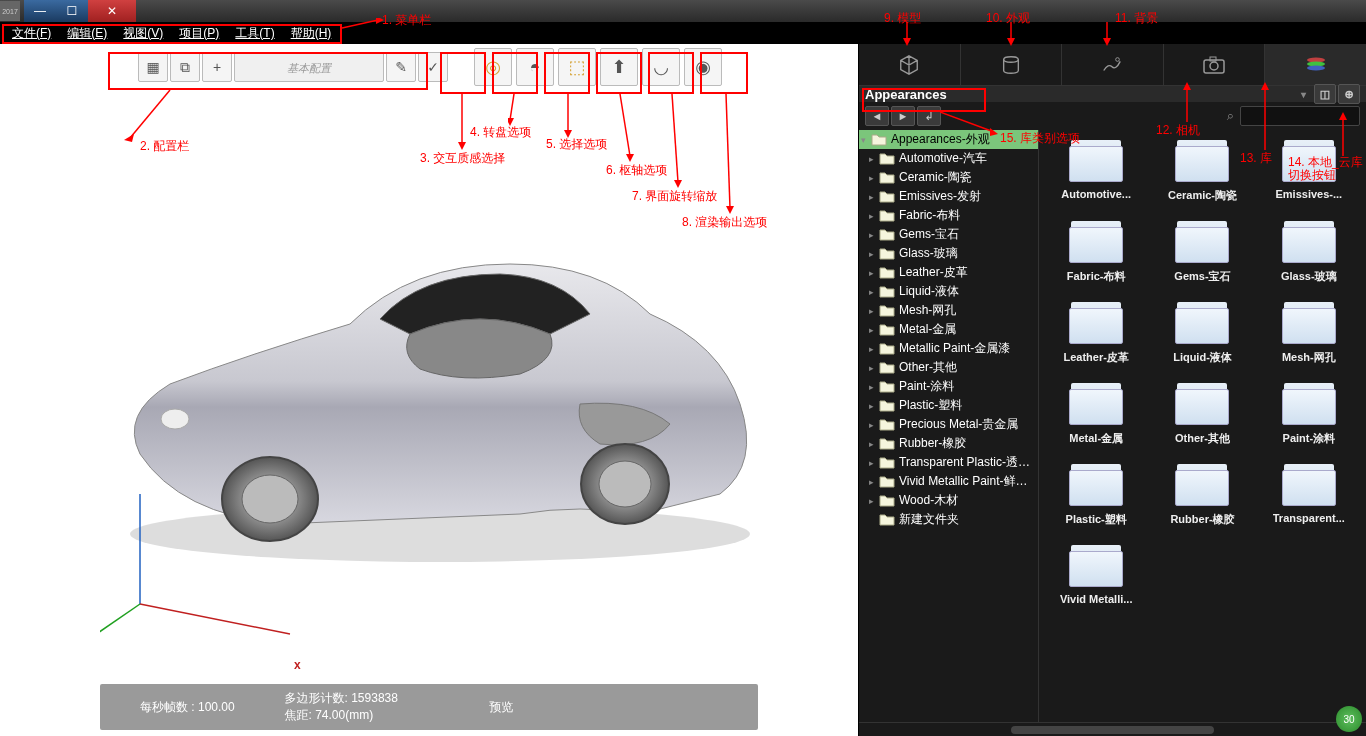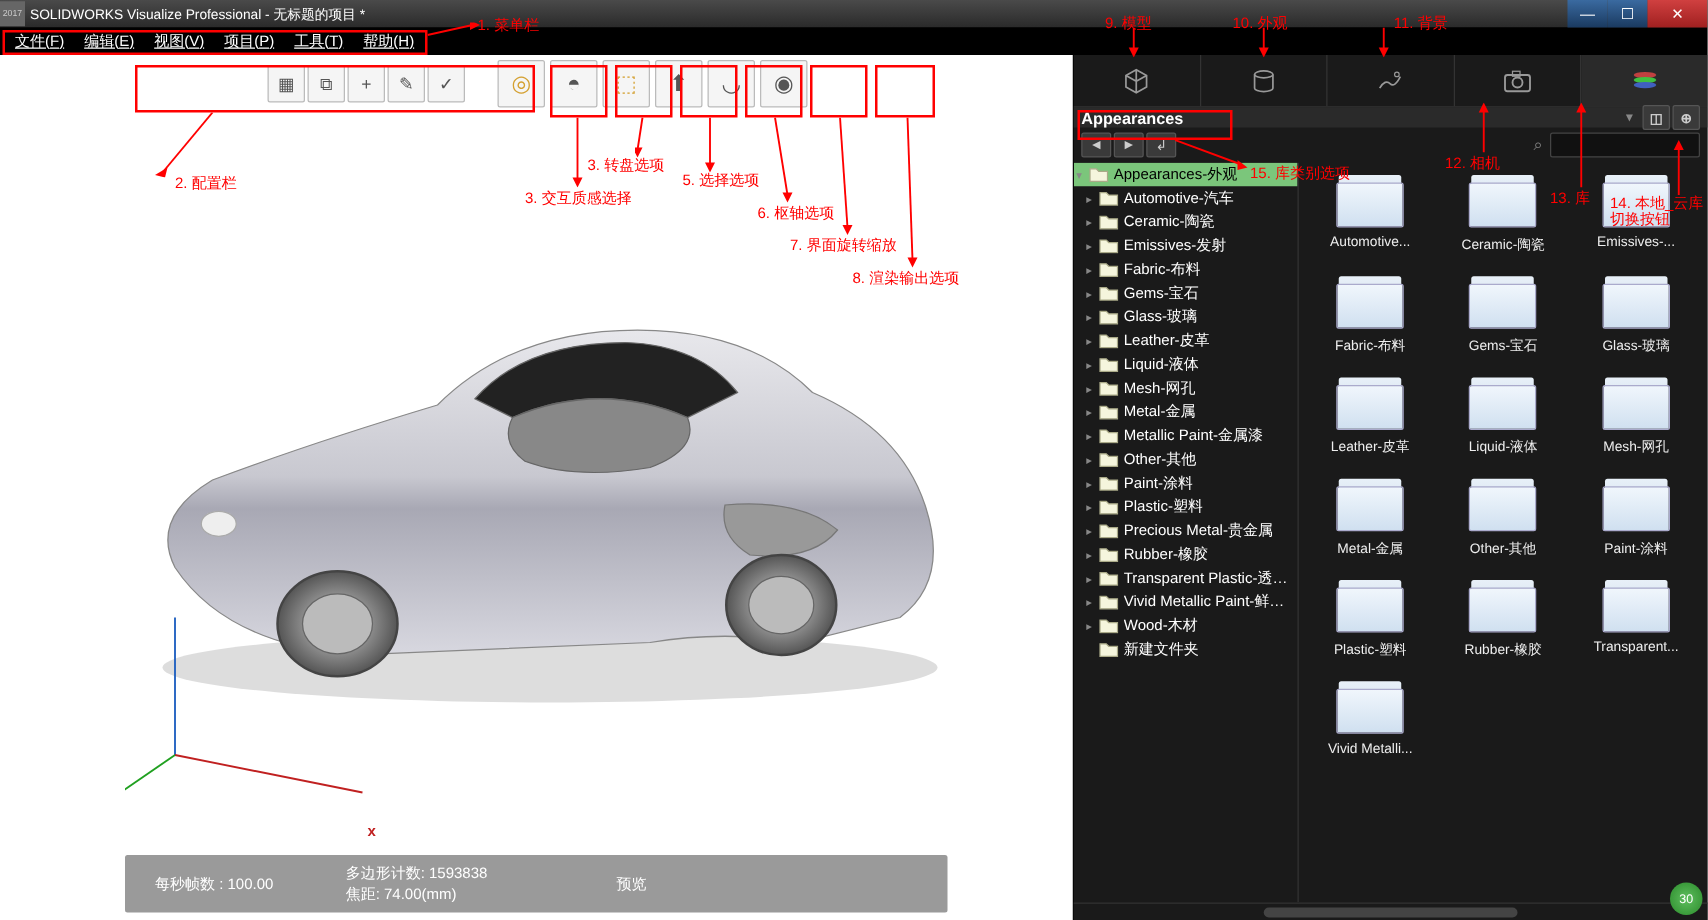--- a/index.html
+++ b/index.html
@@ -35,21 +35,21 @@
 
 .anno-box { position: absolute; border: 2px solid #f00; pointer-events: none; z-index: 10; }
 .anno-label { position: absolute; color: #f00; font-size: 12px; white-space: nowrap; z-index: 11; pointer-events: none; }
 .anno-arrow { position: absolute; z-index: 10; pointer-events: none; }
 
 
 .viewport-canvas { position: absolute; inset: 0; background: #fff; }
 .car-placeholder { position: absolute; left: 80px; top: 160px; width: 700px; height: 380px; }
 .axis-widget { position: absolute; left: 100px; top: 440px; width: 200px; height: 180px; }
 
-.status-strip { position: absolute; left: 100px; right: 100px; bottom: 6px; height: 46px; background: rgba(120,120,120,0.75); color:#fff; font-size:12px; display:flex; align-items:center; padding: 0 24px; border-radius:2px;}
+.status-strip { position: absolute; left: 100px; right: 100px; bottom: 6px; height: 46px; background: rgba(120,120,120,0.75); color:#fff; font-size:12px; display:flex; align-items:center; padding: 0 40px; border-radius:2px;}
 .status-strip .col { flex:1; }
 .status-strip .preview { flex:1; text-align:center; }
 
 
 .rtabs { height: 42px; display:flex; border-bottom:1px solid #333;}
 .rtab { flex:1; display:flex;align-items:center;justify-content:center; color:#888; font-size:18px; border-right:1px solid #333;}
 .rtab.active { background:#2a2a2a; }
 .rtab:last-child{border-right:none;}
 
 .rheader { height: 16px; background:#2a2a2a; display:flex; align-items:center; padding: 0 6px; color:#fff; font-size:13px; font-weight:bold;}
@@ -65,21 +65,21 @@
 .rbody { flex:1; display:flex; overflow:hidden;}
 .rtree { width: 180px; background:#1a1a1a; overflow-y:auto; border-right:1px solid #333; font-size:12px; color:#fff;}
 .rtree-item { display:flex; align-items:center; padding: 1px 2px 1px 10px; height:19px; white-space:nowrap; overflow:hidden;}
 .rtree-item.root { padding-left: 2px; }
 .rtree-item.selected { background: #7bc67b; color:#000;}
 .rtree-item .expander{width:10px;font-size:9px;color:#888;flex-shrink:0;}
 .rtree-item .ticon{width:16px;height:14px;margin-right:4px;flex-shrink:0;display:flex;align-items:center;justify-content:center;}
 .rtree-item .tlabel{overflow:hidden;text-overflow:ellipsis;}
 
 .rgrid { flex:1; overflow-y:auto; padding: 8px; }
-.rgrid-inner { display:grid; grid-template-columns: repeat(3, 1fr); gap: 16px 8px; }
+.rgrid-inner { display:grid; grid-template-columns: repeat(3, 1fr); gap: 16px 8px; font-weight: bold; }
 .gitem { display:flex; flex-direction:column; align-items:center; }
 .gicon { width: 54px; height: 44px; position:relative; margin-bottom:6px;}
 .gicon .folder-back{position:absolute;left:2px;top:2px;width:50px;height:40px;background:linear-gradient(#e8f0f8,#c8d8e8);border-radius:2px 2px 0 0;}
 .gicon .folder-front{position:absolute;left:0;top:8px;width:54px;height:36px;background:linear-gradient(#f0f6fc,#d0e0f0);border-radius:2px;border:1px solid #aac;}
 .glabel { font-size:11px; color:#eee; text-align:center; max-width:80px; overflow:hidden; text-overflow:ellipsis; white-space:nowrap;}
 
 .rscroll { height:14px; background:#1a1a1a; border-top:1px solid #333; position:relative;}
 .rscroll .thumb{position:absolute;left:30%;width:40%;height:8px;top:3px;background:#444;border-radius:4px;}
 
 
@@ -89,21 +89,20 @@
 .badge-30{position:absolute;right:4px;bottom:4px;width:26px;height:26px;border-radius:50%;background:radial-gradient(#5fbf5f,#2a8a2a);color:#fff;font-size:10px;display:flex;align-items:center;justify-content:center;z-index:20;}
 
 
 svg { display:block; }
 </style>
 </head>
 <body>
 
 <div class="title-bar">
   <div class="logo">2017</div>
-  <div class="title">SOLIDWORKS Visualize Professional - 无标题的项目 *</div>
   <div class="win-controls">
     <div class="win-btn min">—</div>
     <div class="win-btn max">☐</div>
     <div class="win-btn close">✕</div>
   </div>
 </div>
 
 <div class="menu-bar">
   <div class="menu-item">文件(F)</div>
   <div class="menu-item">编辑(E)</div>
@@ -172,20 +171,21 @@
         <div style="flex:1"></div>
       </div>
     </div>
 
     <div class="toolbar-wrap">
       <div class="toolbar">
         <div class="tb-group">
           <div class="tb-btn sm">▦</div>
           <div class="tb-btn sm">⧉</div>
           <div class="tb-btn sm">+</div>
+          <div class="tb-input">基本配置</div>
           <div class="tb-btn sm">✎</div>
           <div class="tb-btn sm">✓</div>
         </div>
         <div style="width:16px"></div>
         <div class="tb-btn" style="color:#d4a030;">◎</div>
         <div class="tb-btn">◓</div>
         <div class="tb-btn" style="color:#d4a030;">⬚</div>
         <div class="tb-btn">⬆</div>
         <div class="tb-btn">◡</div>
         <div class="tb-btn">◉</div>
@@ -195,21 +195,21 @@
     <div class="anno-box" style="left:108px;top:8px;width:320px;height:38px;"></div>
     <div class="anno-box" style="left:440px;top:8px;width:46px;height:42px;"></div>
     <div class="anno-box" style="left:492px;top:8px;width:46px;height:42px;"></div>
     <div class="anno-box" style="left:544px;top:8px;width:46px;height:42px;"></div>
     <div class="anno-box" style="left:596px;top:8px;width:46px;height:42px;"></div>
     <div class="anno-box" style="left:648px;top:8px;width:46px;height:42px;"></div>
     <div class="anno-box" style="left:700px;top:8px;width:48px;height:42px;"></div>
 
     <span class="anno-label" style="left:140px;top:94px;">2. 配置栏</span>
     <span class="anno-label" style="left:420px;top:106px;">3. 交互质感选择</span>
-    <span class="anno-label" style="left:470px;top:80px;">3. 转盘选项</span>
+    <span class="anno-label" style="left:470px;top:80px;">4. 转盘选项</span>
     <span class="anno-label" style="left:546px;top:92px;">5. 选择选项</span>
     <span class="anno-label" style="left:606px;top:118px;">6. 枢轴选项</span>
     <span class="anno-label" style="left:632px;top:144px;">7. 界面旋转缩放</span>
     <span class="anno-label" style="left:682px;top:170px;">8. 渲染输出选项</span>
 
     <svg class="anno-arrow" style="left:120px;top:46px;width:60px;height:52px;">
         <line x1="50" y1="0" x2="10" y2="48" stroke="#f00" stroke-width="1.5"></line>
         <polygon points="4,50 14,44 12,52" fill="#f00"></polygon>
       </svg>
     <svg class="anno-arrow" style="left:456px;top:50px;width:20px;height:56px;">

